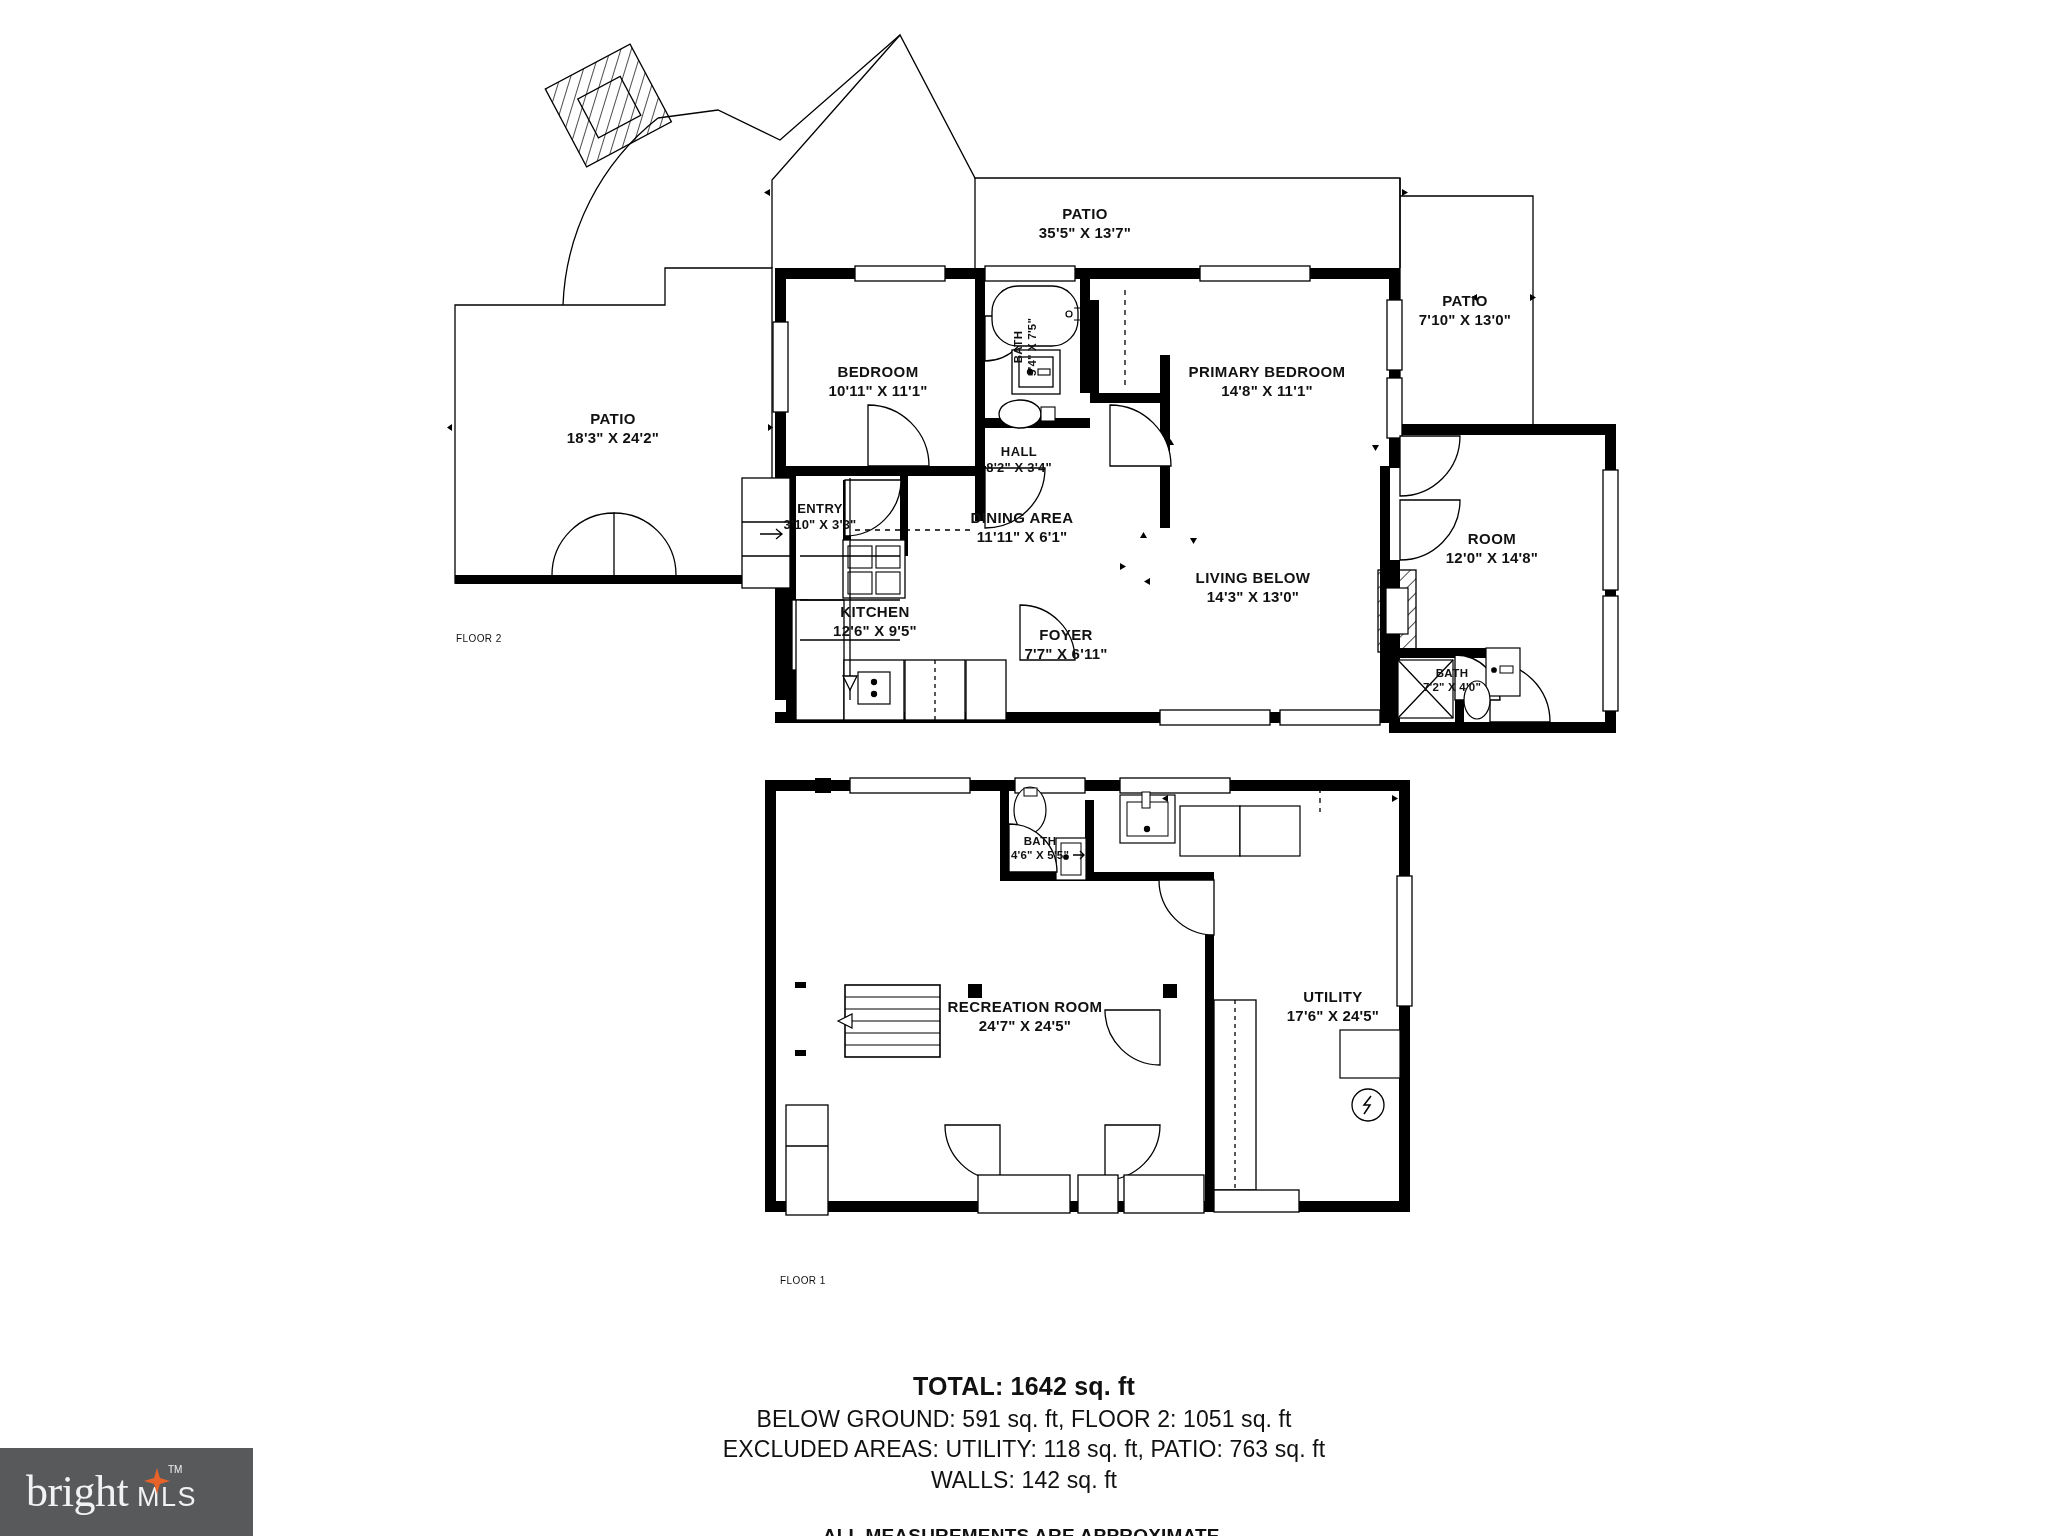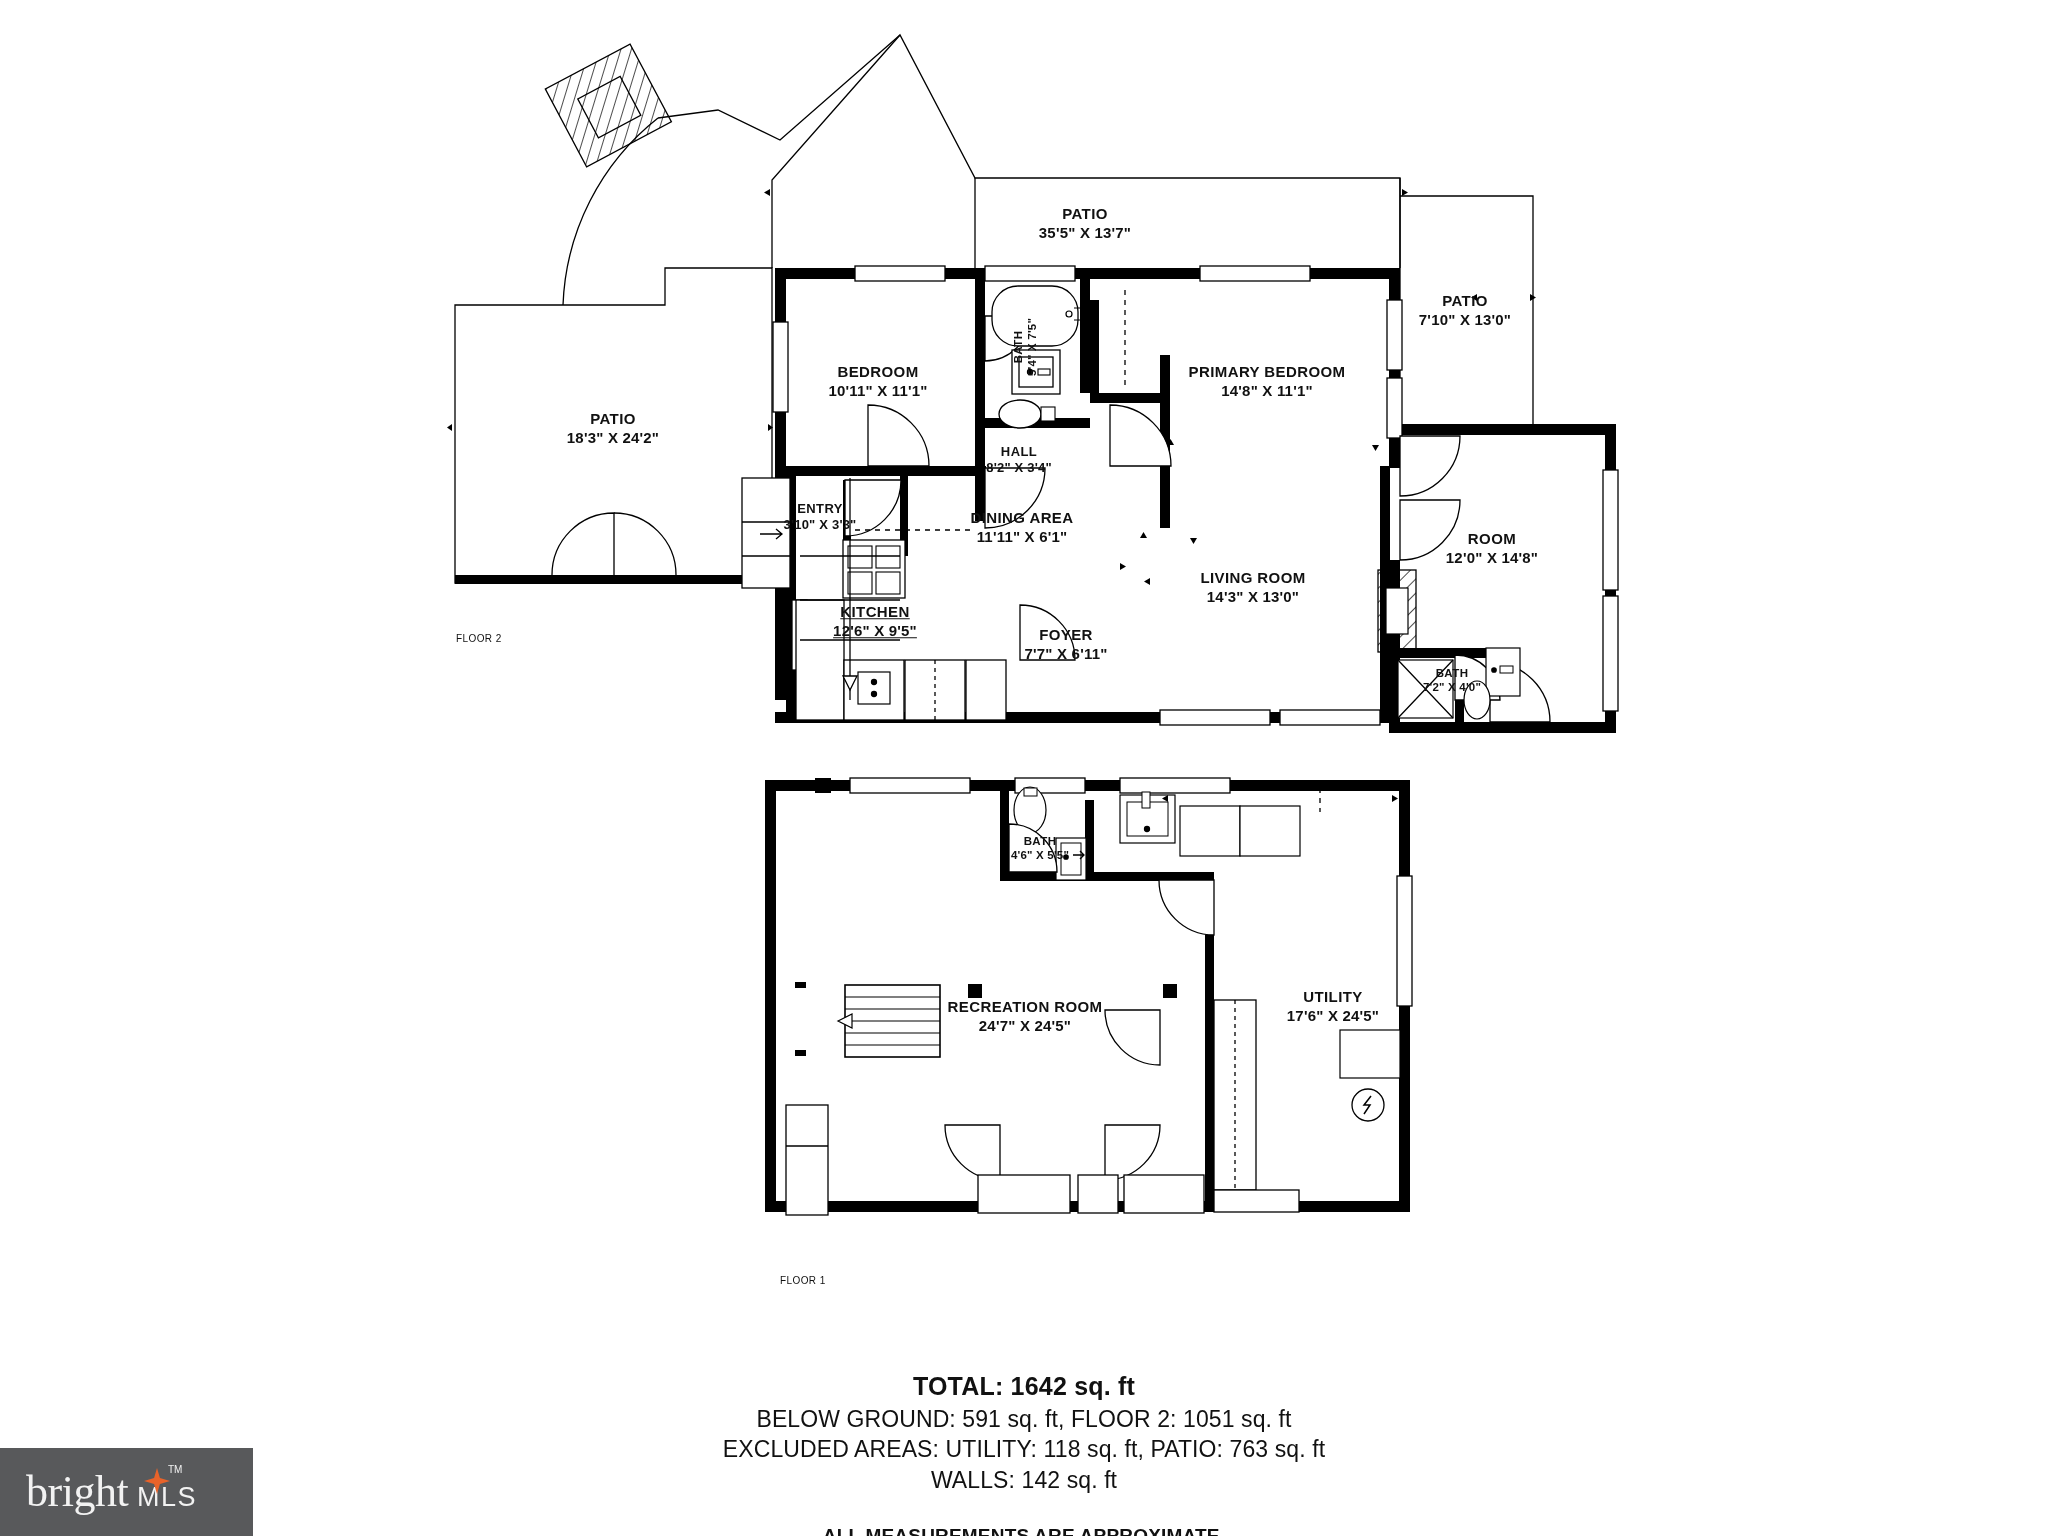--- a/index.html
+++ b/index.html
@@ -365,32 +365,32 @@
 <div class="lbl sm" style="left:820px;top:517px;">
   <div class="nm">ENTRY</div>
   <div class="dm">3'10" X 3'3"</div>
 </div>
 
 <div class="lbl" style="left:1022px;top:528px;">
   <div class="nm">DINING AREA</div>
   <div class="dm">11'11" X 6'1"</div>
 </div>
 
-<div class="lbl" style="left:875px;top:622px;text-decoration:underline;">
+<div class="lbl" style="left:875px;top:622px;">
   <div class="nm">KITCHEN</div>
   <div class="dm">12'6" X 9'5"</div>
 </div>
 
 <div class="lbl" style="left:1066px;top:645px;">
   <div class="nm">FOYER</div>
   <div class="dm">7'7" X 6'11"</div>
 </div>
 
 <div class="lbl" style="left:1253px;top:588px;">
-  <div class="nm">LIVING ROOM</div>
+  <div class="nm">LIVING BELOW</div>
   <div class="dm">14'3" X 13'0"</div>
 </div>
 
 <div class="lbl" style="left:1492px;top:549px;">
   <div class="nm">ROOM</div>
   <div class="dm">12'0" X 14'8"</div>
 </div>
 
 <div class="lbl xs" style="left:1452px;top:680px;">
   <div class="nm">BATH</div>

